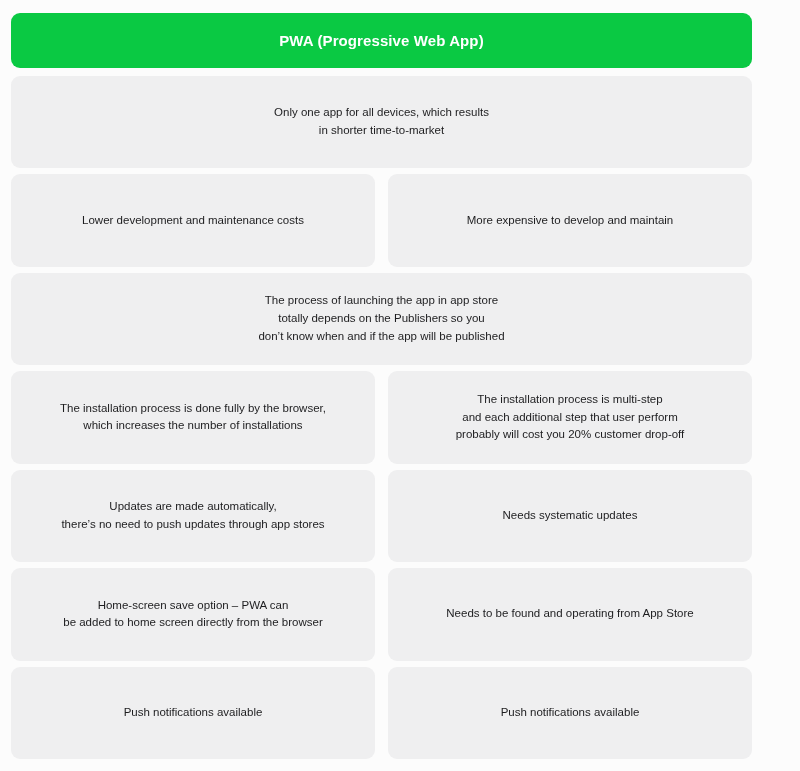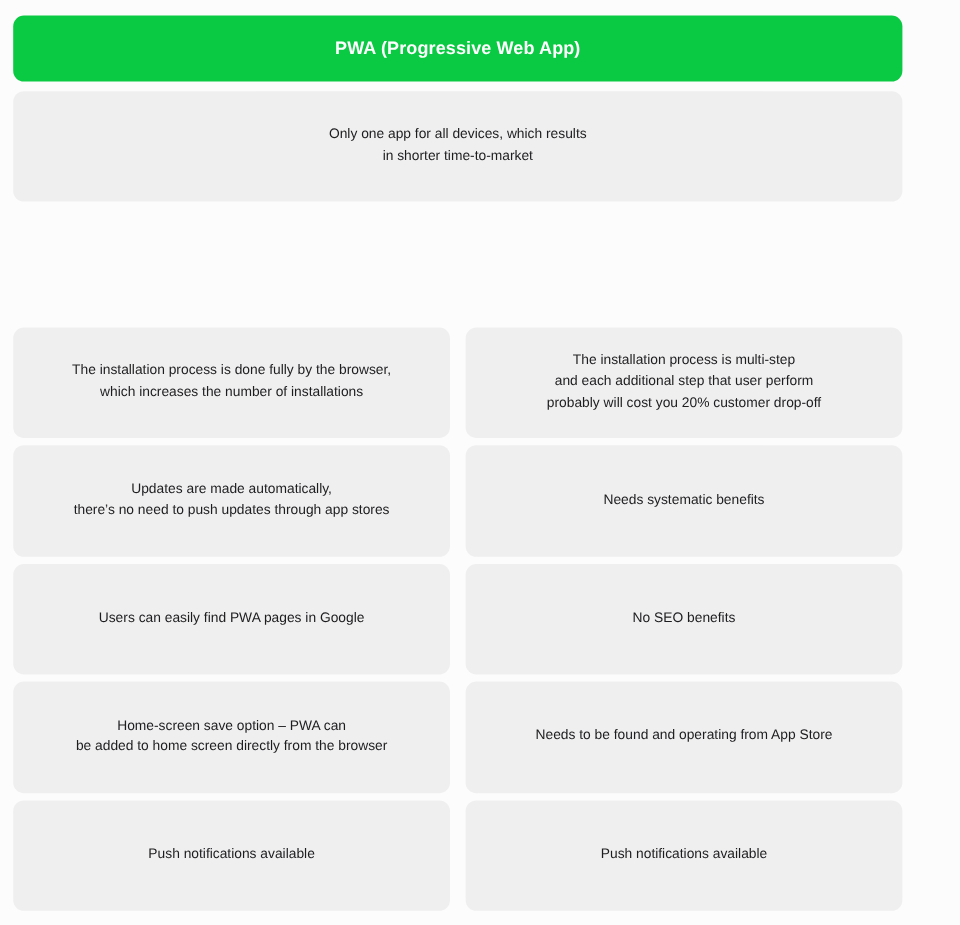--- a/index.html
+++ b/index.html
@@ -97,54 +97,59 @@
 
   <div class="table-body">
 
     <div class="table-row">
       <div class="body-cell">
         <span class="body-cell-text">Only one app for all devices, which results
 in shorter time-to-market</span>
       </div>
     </div>
 
+    <div class="table-row">
+      <div class="body-cell">
+        <span class="body-cell-text">Lower development and maintenance costs</span>
+      </div>
+      <div class="body-cell">
+        <span class="body-cell-text">More expensive to develop and maintain</span>
+      </div>
+    </div>
 
     <div class="table-row">
+      <div class="body-cell">
+        <span class="body-cell-text">The process of launching the app in app store
+totally depends on the Publishers so you
+don’t know when and if the app will be published</span>
+      </div>
     </div>
 
     <div class="table-row">
       <div class="body-cell">
         <span class="body-cell-text">The installation process is done fully by the browser,
 which increases the number of installations</span>
       </div>
       <div class="body-cell">
         <span class="body-cell-text">The installation process is multi-step
 and each additional step that user perform
 probably will cost you 20% customer drop-off</span>
       </div>
     </div>
 
     <div class="table-row">
       <div class="body-cell">
         <span class="body-cell-text">Updates are made automatically,
 there’s no need to push updates through app stores</span>
       </div>
       <div class="body-cell">
-        <span class="body-cell-text">Needs systematic benefits</span>
+        <span class="body-cell-text">Needs systematic updates</span>
       </div>
     </div>
 
-    <div class="table-row">
-      <div class="body-cell">
-        <span class="body-cell-text">Users can easily find PWA pages in Google</span>
-      </div>
-      <div class="body-cell">
-        <span class="body-cell-text">No SEO benefits</span>
-      </div>
-    </div>
 
     <div class="table-row">
       <div class="body-cell">
         <span class="body-cell-text">Home-screen save option – PWA can
 be added to home screen directly from the browser</span>
       </div>
       <div class="body-cell">
         <span class="body-cell-text">Needs to be found and operating from App Store</span>
       </div>
     </div>

